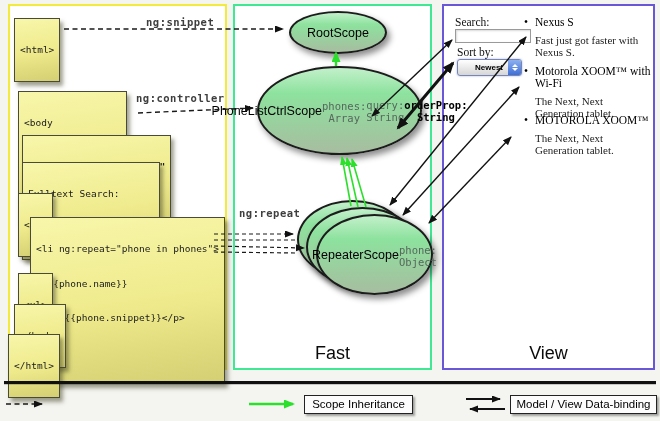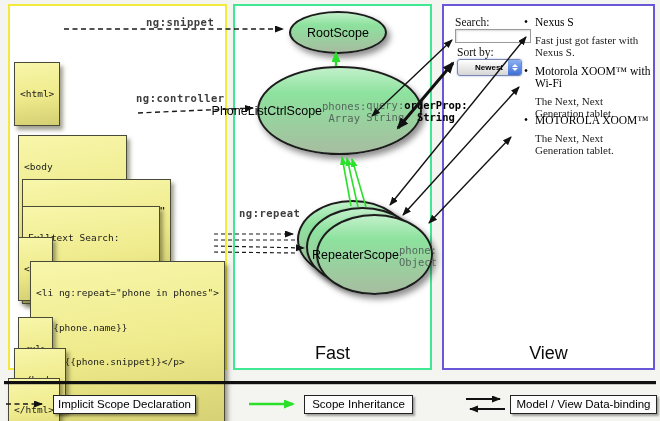--- a/index.html
+++ b/index.html
@@ -13,21 +13,21 @@
   .panel-view{left:442px;top:4px;width:209px;height:362px;border-color:#6857d6;}
   .plabel{position:absolute;bottom:4px;left:0;width:100%;text-align:center;
           font-size:18px;color:#0a0a0a;}
 
   
   .cbox{position:absolute;z-index:8;
         background:linear-gradient(172deg,#f8f6aa 0%,#eeea8b 55%,#d3cf72 100%);
         border:1px solid #4a4a38;
         box-shadow:3px 4px 4px rgba(70,70,40,.5);
         padding:2px 5px;
-        font:9.5px/11.5px "DejaVu Sans Mono",monospace;color:#1a1a1a;white-space:pre;margin-top:44px;}
+        font:9.5px/11.5px "DejaVu Sans Mono",monospace;color:#1a1a1a;white-space:pre;}
   .cbox.bold{font-weight:bold;}
 
   .nglabel{position:absolute;z-index:8;font:bold 10.5px "DejaVu Sans Mono",monospace;
            color:#3e3e3e;letter-spacing:.5px;}
 
   
   .ellipse{position:absolute;z-index:6;border:2px solid #1c1c1c;border-radius:50%;
            background:linear-gradient(180deg,#c2f0ca 0%,#8de29e 30%,#a7bda0 100%);
            box-shadow:3px 4px 6px rgba(0,0,0,.45);
            display:flex;align-items:center;justify-content:center;
@@ -156,21 +156,20 @@
   </div>
   <div class="vitem" style="left:524px;top:65px">
     <div class="vtitle"><span class="bullet"></span><span>Motorola XOOM™ with Wi-Fi</span></div>
     <div class="vsnippet">The Next, Next Generation tablet.</div>
   </div>
   <div class="vitem" style="left:524px;top:114px">
     <div class="vtitle"><span class="bullet"></span><span>MOTOROLA XOOM™</span></div>
     <div class="vsnippet">The Next, Next Generation tablet.</div>
   </div>
 
-  <div class="lbox" style="left:53px;width:141px">Implicit Scope Declaration</div>
   <div class="lbox" style="left:510px;width:145px">Model / View Data-binding</div>
   <div class="lbox" style="left:304px;width:107px">Scope Inheritance</div>
 
   <svg class="overlay" width="660" height="421" viewBox="0 0 660 421">
     <defs>
       <marker id="mA" markerUnits="userSpaceOnUse" markerWidth="11" markerHeight="9" refX="8" refY="3.5" orient="auto-start-reverse">
         <path d="M0,0 L9,3.5 L0,7 z" fill="#111"></path>
       </marker>
       <marker id="mBig" markerUnits="userSpaceOnUse" markerWidth="15" markerHeight="12" refX="10" refY="5" orient="auto-start-reverse">
         <path d="M0,0 L12,5 L0,10 z" fill="#111"></path>

